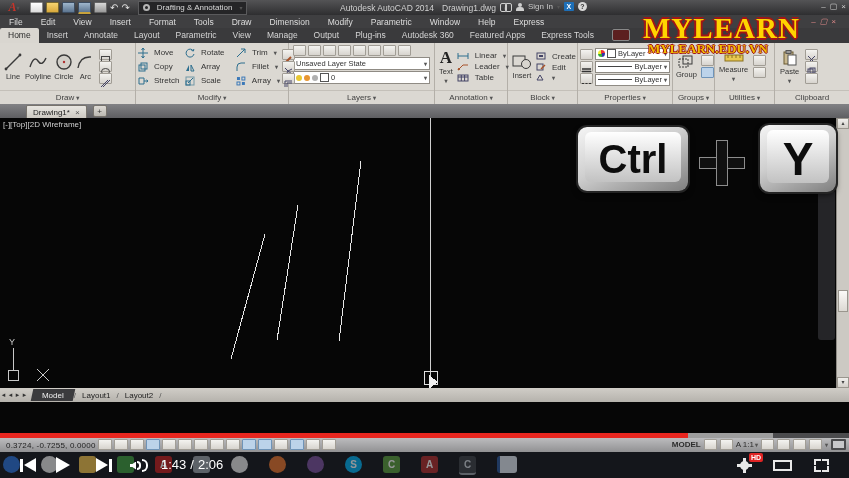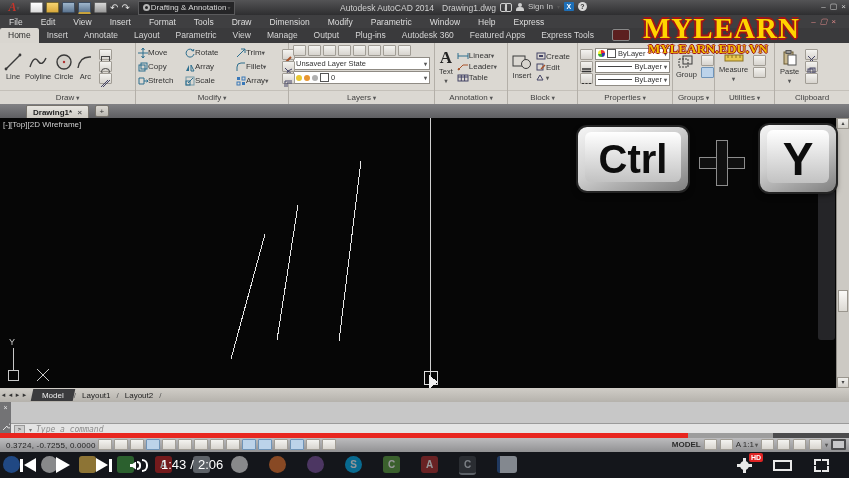--- a/index.html
+++ b/index.html
@@ -13,21 +13,21 @@
   .acadlogo{width:24px;height:13px;margin-left:2px;display:flex;align-items:center;justify-content:center;
     font-family:"Liberation Serif",serif;font-weight:bold;font-style:italic;color:#c7342a;font-size:12px;}
   .qat{display:flex;align-items:center;gap:3px;margin-left:4px;}
   .qicon{width:11px;height:9px;border-radius:1px;display:inline-block;}
   .i-new{background:linear-gradient(#fff,#dcdcdc);border:1px solid #888;}
   .i-open{background:linear-gradient(#f7d470,#d9a93c);border:1px solid #7a6a30;}
   .i-save{background:linear-gradient(#9fb6cc,#5c7590);border:1px solid #3c4c60;}
   .i-saveas{background:linear-gradient(#9fb6cc,#5c7590);border:1px solid #3c4c60;border-bottom:2px solid #c7a23c;}
   .i-plot{background:linear-gradient(#d8d8d8,#9a9a9a);border:1px solid #666;}
   .uglyph{color:#ddd;font-size:10px;line-height:9px;}
-  .wsbox{margin-left:8px;display:flex;align-items:center;gap:1px;background:#252527;
+  .wsbox{margin-left:8px;display:flex;align-items:center;gap:7px;background:#252527;
     border:1px solid #5a5a5c;border-radius:0;padding:1px 4px;height:10px;color:#d8d8d8;}
   .wsgear{width:7px;height:7px;border-radius:50%;border:2px solid #b5b5b5;box-sizing:border-box;}
   .apptitle{position:absolute;left:340px;top:0;height:15px;display:flex;align-items:center;gap:8px;
     color:#d2d2d2;font-size:8.5px;}
   .searchwrap{position:absolute;left:500px;top:2px;display:flex;align-items:center;gap:4px;}
   .searchbox{width:140px;height:9px;font-size:7.5px;font-style:italic;color:#777;
     border:1px solid #777;background:#fff;padding:0 3px;font-family:"Liberation Sans",sans-serif;}
   .binoc{width:12px;height:8px;position:relative;display:inline-block;}
   .binoc:before,.binoc:after{content:"";position:absolute;top:0;width:5px;height:7px;border:1px solid #cfcfcf;border-radius:2px;}
   .binoc:before{left:0;} .binoc:after{right:0;}
@@ -53,21 +53,21 @@
   
   .ribbon{position:absolute;left:0;top:43px;width:849px;height:61px;background:#dbd8d2;display:flex;}
   .panel{height:61px;border-right:1px solid #b3afa8;box-sizing:border-box;display:flex;flex-direction:column;}
   .ptools{height:47px;display:flex;align-items:center;padding:1px 2px;box-sizing:border-box;}
   .plabel{height:13px;border-top:1px solid #c4c0b9;font-size:8px;color:#3e3e3e;display:flex;
     align-items:center;justify-content:center;gap:2px;}
   .dd{font-size:6px;color:#555;font-style:normal;}
   .btool{display:flex;flex-direction:column;align-items:center;justify-content:center;font-size:7.5px;color:#333;gap:1px;}
   .btool svg{display:block;}
   .mgrid{display:grid;grid-template-columns:47px 51px 44px;grid-auto-rows:14px;align-items:center;}
-  .mtool{display:flex;align-items:center;gap:0;font-size:8px;color:#333;}
+  .mtool{display:flex;align-items:center;gap:6px;font-size:8px;color:#333;}
   .mini{width:13px;height:11px;background:linear-gradient(#f4f3f0,#d7d4ce);border:1px solid #a19d95;
     border-radius:1px;display:inline-block;box-sizing:border-box;position:relative;}
   .mini.blue{background:#bcd3ea;border-color:#6f94b8;}
   .minicol{display:flex;flex-direction:column;gap:1px;margin-left:2px;}
   .whitedrop{background:#fff;border:1px solid #8f8b84;height:11px;display:flex;align-items:center;
     font-size:7.5px;color:#333;padding:0 2px;justify-content:space-between;}
   .ldot{width:6px;height:6px;border-radius:50%;display:inline-block;}
   .lsq{width:7px;height:7px;border:1px solid #555;background:#fff;display:inline-block;}
   .proprow{background:#fff;border:1px solid #8f8b84;height:10px;display:flex;align-items:center;
     font-size:7.5px;color:#333;padding:0 2px;gap:2px;}
@@ -78,21 +78,21 @@
     font-weight:bold;font-size:29px;letter-spacing:1px;color:#ffd400;
     text-shadow:-2px 0 #a31515,2px 0 #a31515,0 -2px #a31515,0 2px #a31515,1px 1px #a31515;}
   .wm2{position:absolute;left:648px;top:41px;z-index:60;font-family:"Liberation Serif",serif;
     font-weight:bold;font-size:13px;color:#f0bf00;
     text-shadow:-1px 0 #a31515,1px 0 #a31515,0 -1px #a31515,0 1px #a31515;}
   
   .filetabs{position:absolute;left:0;top:104px;width:849px;height:14px;
     background:linear-gradient(#828285,#5f5f62);display:flex;align-items:flex-end;}
   .ftab{margin-left:26px;height:12px;background:linear-gradient(#e8e6e1,#ccc9c2);border:1px solid #77736c;
     border-bottom:none;border-radius:2px 2px 0 0;display:flex;align-items:center;gap:5px;
-    font-size:8px;color:#222;padding:0 6px;font-weight:bold;}
+    font-size:8px;color:#222;padding:0 6px;}
   .ftclose{color:#555;font-size:8px;}
   .fplus{margin-left:6px;width:12px;height:10px;background:linear-gradient(#dddad4,#bcb9b2);
     border:1px solid #77736c;border-radius:2px;font-size:8px;color:#333;display:flex;align-items:center;justify-content:center;margin-bottom:1px;}
   
   .canvas{position:absolute;left:0;top:118px;width:849px;height:270px;background:#060606;overflow:hidden;}
   .vplabel{position:absolute;left:3px;top:2px;font-size:8px;color:#cfcfcf;}
   .geom{position:absolute;left:0;top:0;}
   .navbar-faint{position:absolute;left:818px;top:72px;width:17px;height:150px;
     background:rgba(120,120,128,0.28);border-radius:3px;}
   .vscroll{position:absolute;right:0;top:0;width:13px;height:270px;background:#ccc9c3;
@@ -674,37 +674,20 @@
     <span class="modeltab">
         <span>Model</span>
       </span>
     <span class="layslash">/</span>
     <span class="laytab">Layout1</span>
     <span class="layslash">/</span>
     <span class="laytab">Layout2</span>
     <span class="layslash">/</span>
   </div>
 
-  <div class="cmd">
-    <div class="cmdstrip">
-      <span>×</span>
-      <svg width="8" height="8" viewBox="0 0 8 8">
-          <path d="M1 7 L5 3 M5 3 A2 2 0 1 0 7 1" stroke="#e0e0e0" fill="none"></path>
-        </svg>
-    </div>
-    <div class="cmdhist">
-      <div>Command: _mredo</div>
-      <div>Enter number of actions or [All/Last]: 1 LINE</div>
-    </div>
-    <div class="cmdinput">
-      <span class="promptbox">&gt;</span>
-      <span class="dd" style="color:#777">▾</span>
-      <span class="cmdph">Type a command</span>
-    </div>
-  </div>
 
   <div class="progress">
     <span class="pbuf" id="pbuf" style="width: 91%;"></span>
     <span class="pplay" id="pplay" style="width: 81%;"></span>
   </div>
 
   <div class="statusbar">
     <span class="coords">0.3724, -0.7255, 0.0000</span>
     <span class="toggles" id="toggleRow">
         <span class="mini"></span>

